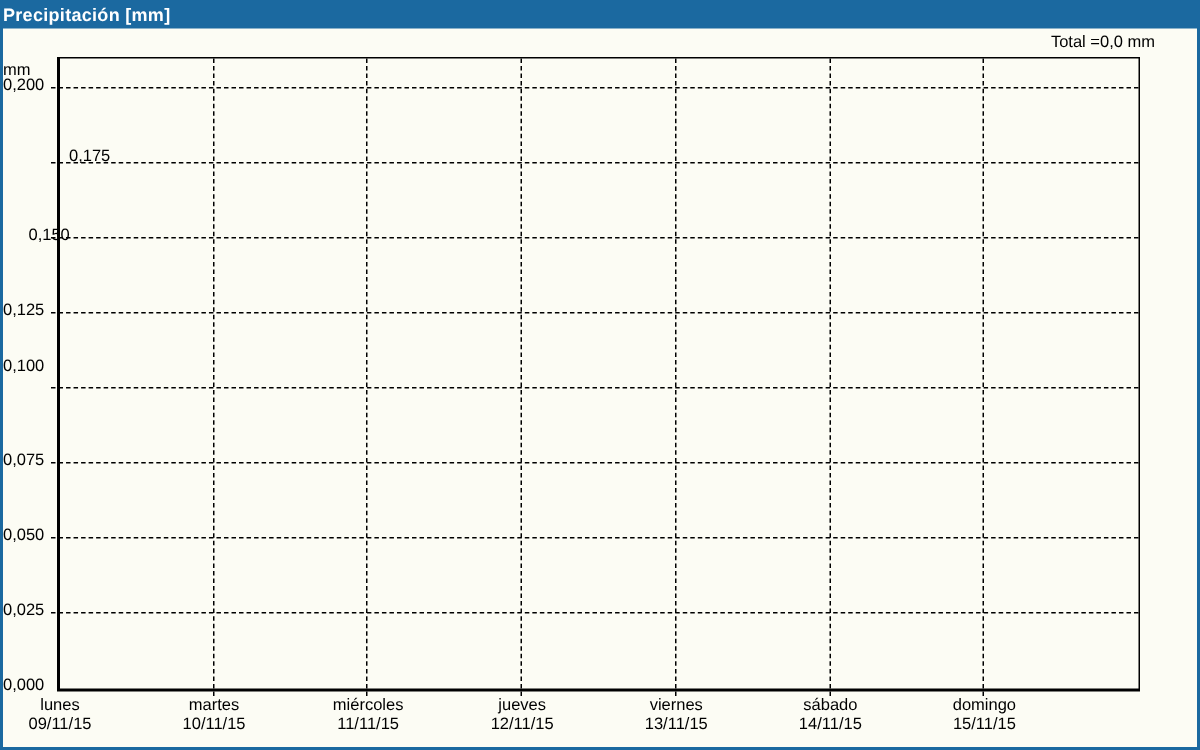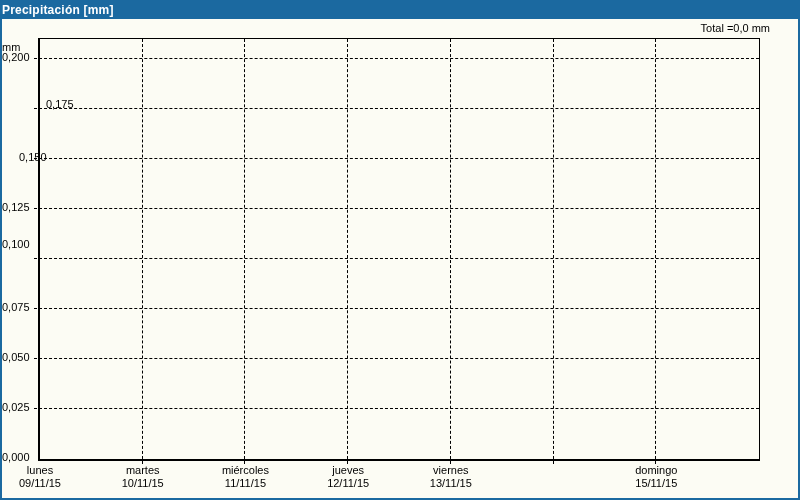--- a/index.html
+++ b/index.html
@@ -117,17 +117,21 @@
       <span class="date">11/11/15</span>
     </div>
     <div class="xtick" style="left: 291.143px;">
       <span class="day">jueves</span>
       <span class="date">12/11/15</span>
     </div>
     <div class="xtick" style="left: 393.857px;">
       <span class="day">viernes</span>
       <span class="date">13/11/15</span>
     </div>
+    <div class="xtick" style="left: 496.571px;">
+      <span class="day">sábado</span>
+      <span class="date">14/11/15</span>
+    </div>
     <div class="xtick" style="left: 599.286px;">
       <span class="day">domingo</span>
       <span class="date">15/11/15</span>
     </div>
   </div>
 
 </body></html>

